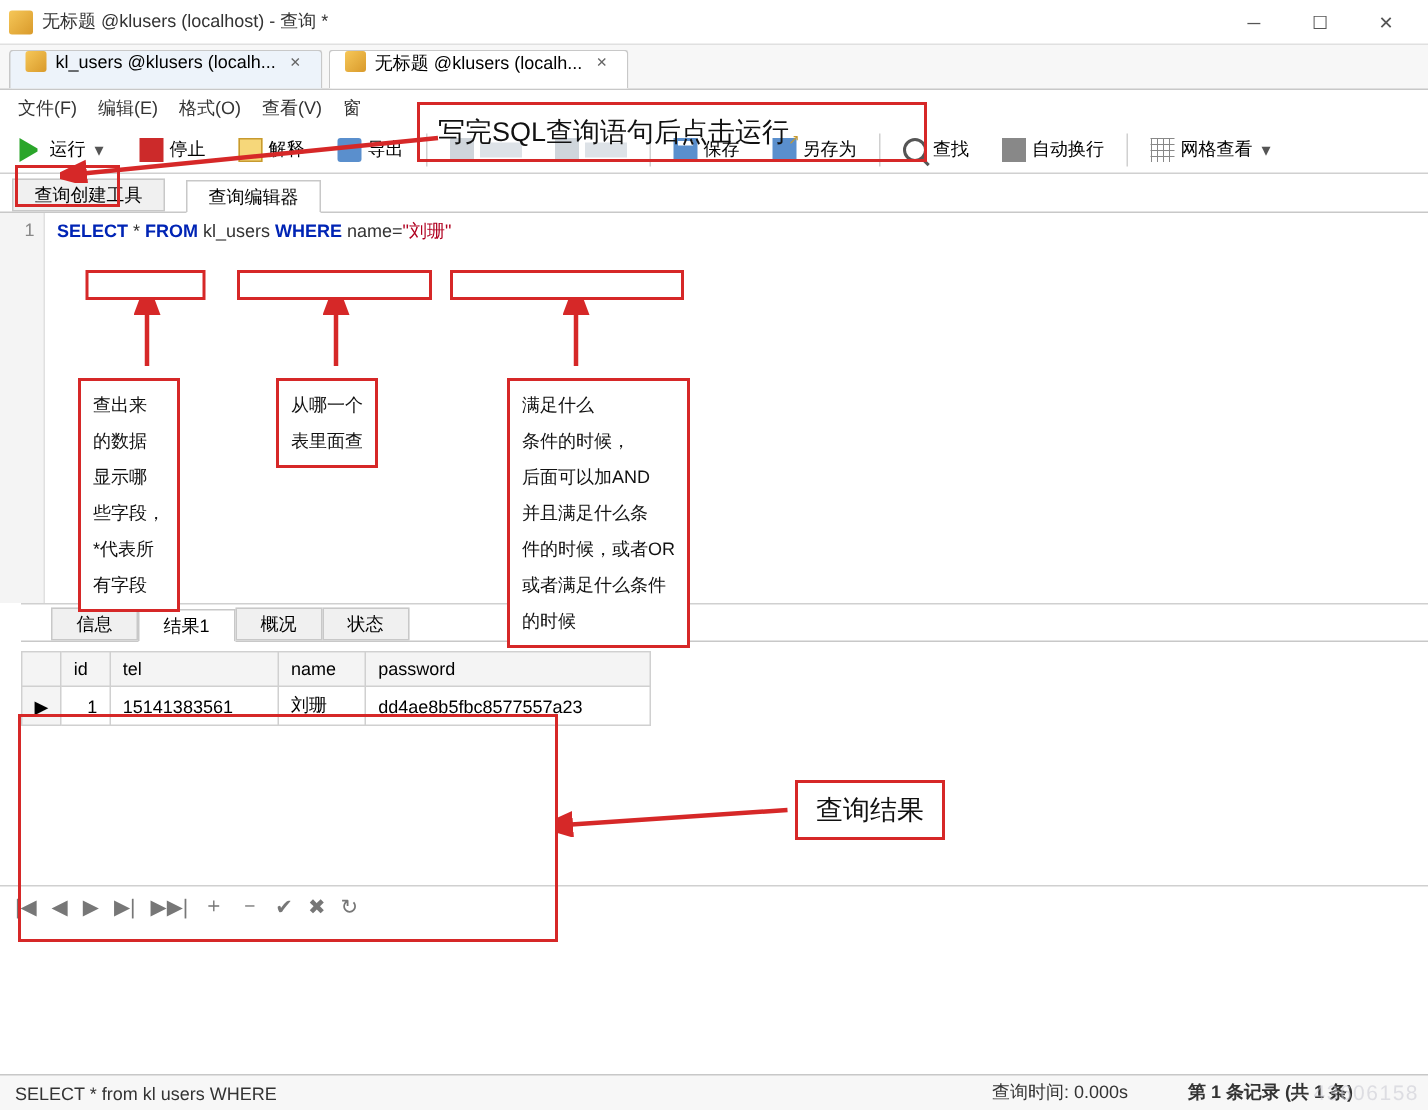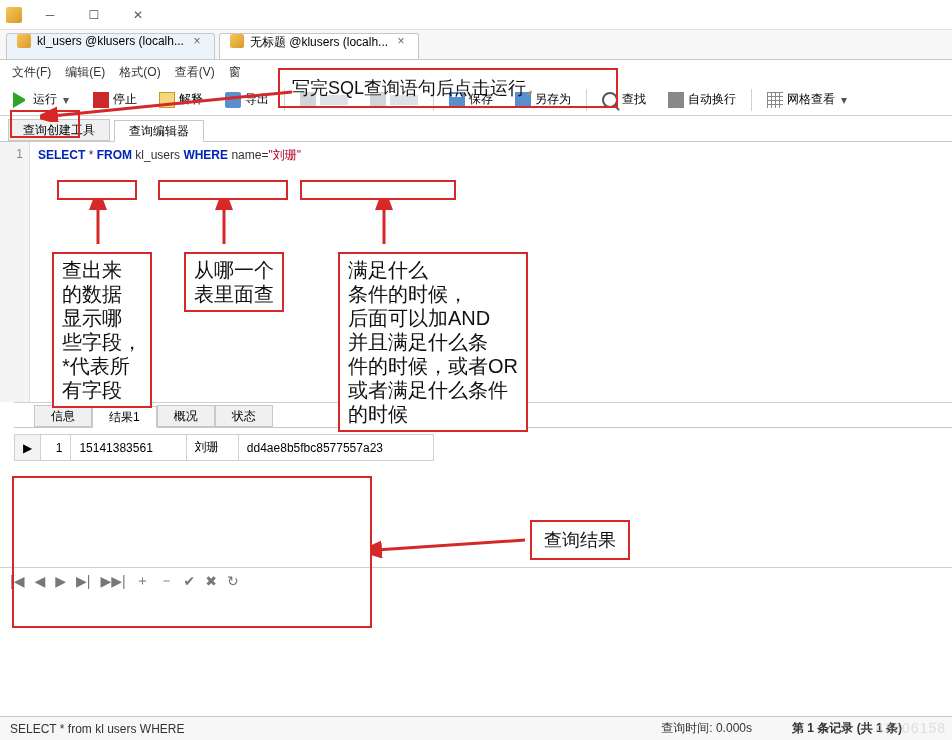--- a/index.html
+++ b/index.html
@@ -37,21 +37,21 @@
 .ico-saveas { background: #5a8fcd; position: relative; }
 .ico-saveas::after { content: "↗"; position: absolute; right: -2px; top: -4px; color: #c79a2f; font-size: 9px; }
 .ico-find { width: 14px; height: 14px; border: 2px solid #555; border-radius: 50%; position: relative; }
 .ico-find::after { content: ""; position: absolute; width: 6px; height: 2px; background: #555; transform: rotate(45deg); bottom: -3px; right: -4px; }
 .ico-wrap { background: #888; }
 .ico-grid { background: repeating-linear-gradient(#888 0 1px, transparent 1px 4px), repeating-linear-gradient(90deg,#888 0 1px, transparent 1px 4px); }
 .tsep { width: 1px; height: 22px; background: #d0d0d0; }
 .tdrop { width: 10px; display: flex; align-items: center; justify-content: center; color: #555; }
 
 
-.sub-tabs { height: 26px; display: flex; align-items: flex-end; padding: 4px 8px 0 8px; border-bottom: 1px solid #c8c8c8; background: #fff; gap: 4px; }
+.sub-tabs { height: 26px; display: flex; align-items: flex-end; padding: 4px 8px 0 8px; border-bottom: 1px solid #c8c8c8; background: #fff; gap: 14px; }
 .sub-tab { height: 22px; padding: 0 14px; display: flex; align-items: center; background: #f0f0f0; border: 1px solid #c8c8c8; cursor: default; }
 .sub-tab.active { background: #fff; border-bottom: 1px solid #fff; position: relative; top: 1px; font-family: Liberation Mono, monospace; }
 
 
 .editor-area { height: 260px; display: flex; background: #fff; }
 .gutter { width: 30px; background: #f4f4f4; border-right: 1px solid #e0e0e0; text-align: right; padding: 4px 6px; color: #888; font-family: Consolas, monospace; font-size: 13px; }
 .code { flex: 1; padding: 4px 8px; font-family: Consolas, monospace; font-size: 14px; position: relative; }
 .kw { color: #0024b5; font-weight: bold; }
 .ident { color: #333; }
 .str { color: #b00020; }
@@ -74,29 +74,30 @@
 .res-nav span { cursor: default; font-size: 14px; }
 
 
 .statusbar { position: absolute; bottom: 0; left: 0; right: 0; height: 24px; border-top: 1px solid #c8c8c8; display: flex; align-items: center; padding: 0 10px; background: #f7f7f7; font-size: 13px; }
 .statusbar .sb-left { flex: 1; color: #333; }
 .statusbar .sb-mid { margin-right: 40px; color: #333; }
 .statusbar .sb-right { color: #333; margin-right: 40px; font-weight: bold; }
 .watermark { position: absolute; right: 6px; bottom: 4px; font-size: 14px; color: rgba(200,200,210,.55); letter-spacing: 1px; pointer-events: none; }
 
 
-.anno-box { position: absolute; border: 2px solid #d62828; background: transparent; pointer-events: none; padding: 4px 8px; color: #111; font-size: 20px; line-height: 24px; }
+.anno-box { position: absolute; border: 2px solid #d62828; background: transparent; pointer-events: none; padding: 4px 8px; color: #111; font-size: 12px; line-height: 24px; }
 .anno-box.filled { background: #fff; }
 svg.arrow { position: absolute; pointer-events: none; }
 </style>
 </head>
 <body>
 
 <div class="titlebar">
   <span class="tb-icon"></span>
+  <span class="title">无标题 @klusers (localhost) - 查询 *</span>
   <div class="win-btns">
     <div class="win-btn">─</div>
     <div class="win-btn">☐</div>
     <div class="win-btn close">✕</div>
   </div>
 </div>
 
 <div class="doc-tabs">
   <div class="doc-tab">
     <span class="dt-icon"></span>
@@ -186,20 +187,27 @@
 <div class="res-tabs">
   <div class="res-tab">信息</div>
   <div class="res-tab active">结果1</div>
   <div class="res-tab">概况</div>
   <div class="res-tab">状态</div>
 </div>
 
 <div class="result-wrap">
   <table class="res-table">
     <tbody>
+        <tr>
+      <th class="rowhead"></th>
+      <th>id</th>
+      <th>tel</th>
+      <th>name</th>
+      <th>password</th>
+    </tr>
     <tr>
       <td class="rowhead">▶</td>
       <td style="text-align:right">1</td>
       <td>15141383561</td>
       <td>刘珊</td>
       <td>dd4ae8b5fbc8577557a23</td>
     </tr>
   </tbody>
     </table>
   <div class="res-space"></div>

